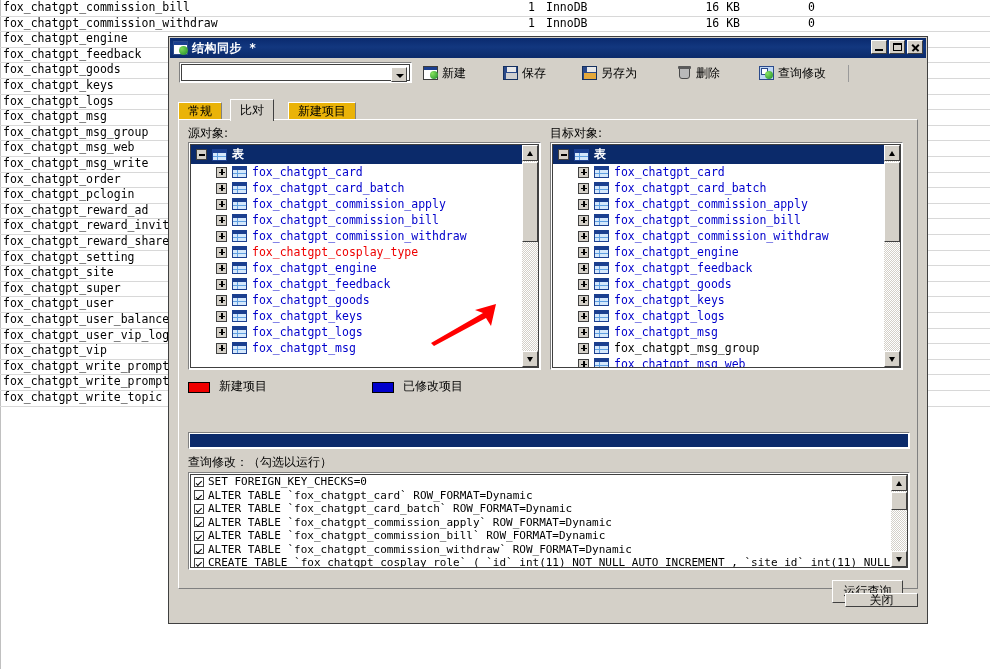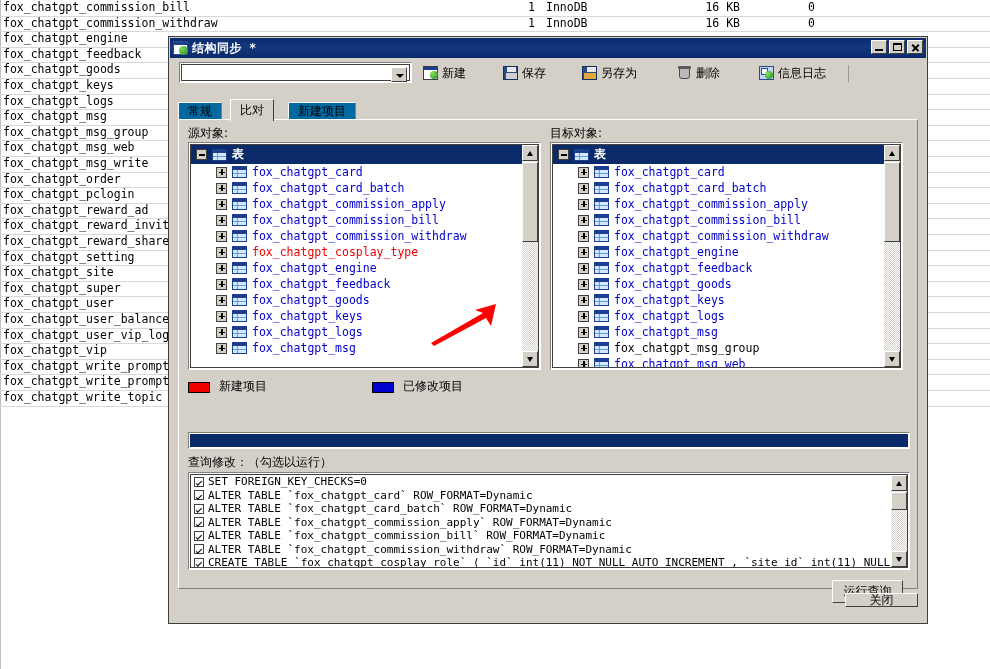--- a/index.html
+++ b/index.html
@@ -117,21 +117,21 @@
   .ico-sync::before{content:"";position:absolute;left:1px;top:1px;width:7px;height:7px;background:#ffffff;border:1px solid #2b4a8a;box-sizing:border-box;}
   .ico-sync::after{content:"";position:absolute;right:0px;bottom:0px;width:8px;height:8px;border-radius:50%;
     background:radial-gradient(circle at 30% 30%,#86e35e,#1d8a2a);}
   #tb-sep{position:absolute;left:678px;top:6px;width:1px;height:17px;background:#9a9a9a;}
 
   
   #tabstrip{position:absolute;left:9px;top:62px;width:740px;height:21px;}
   .tab{
     position:absolute;top:3px;height:18px;padding:0 9px;
     display:flex;align-items:center;justify-content:center;
-    background:#0369a1;
+    background:#eab308;
     border-top:1px solid #ffffff;border-left:1px solid #ffffff;border-right:1px solid #808080;
     font-family:"DejaVu Sans","Liberation Sans",sans-serif;font-size:12px;color:#000;
     box-sizing:border-box;
   }
   .tab.active{
     top:0px;height:22px;background:#d4d0c8;z-index:3;
     border-top:1px solid #ffffff;border-left:1px solid #ffffff;border-right:1px solid #404040;
   }
   
   #panel{
@@ -490,21 +490,21 @@
       <span class="tb-ico ico-saveas"></span>
       <span>另存为</span>
     </div>
     <div class="tb-btn" style="left:507px">
       <span class="tb-ico ico-del"></span>
       <span>删除</span>
     </div>
     <div id="tb-sep"></div>
     <div class="tb-btn" style="left:589px">
       <span class="tb-ico ico-sync"></span>
-      <span>信息日志</span>
+      <span>查询修改</span>
     </div>
   </div>
 
   <div id="tabstrip">
     <div class="tab" style="left:0px">
       <span>常规</span>
     </div>
     <div class="tab active" style="left:52px">
       <span>比对</span>
     </div>

